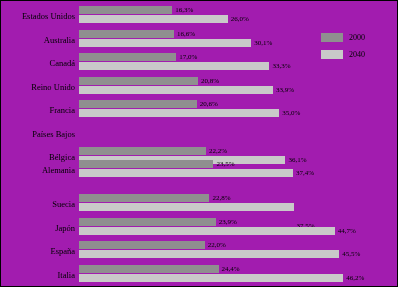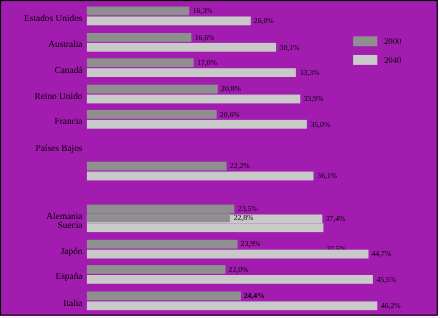--- a/index.html
+++ b/index.html
@@ -138,28 +138,29 @@
           <div class="bar s2000" style="width: 117.832px; background: rgb(143, 143, 143);"></div>
           <div class="bar-val v2000" style="left: 120.832px;">20,6%</div>
           <div class="bar s2040" style="width: 200.2px; background: rgb(201, 201, 201);"></div>
           <div class="bar-val v2040" style="left: 203.2px;">35,0%</div>
         </div>
       </div>
       <div class="row" style="top: 121.5px; width: 398px; padding-left: 44px;">
         <div class="cat-label">Países Bajos</div>
       </div>
       <div class="row" style="top: 145px; width: 398px;">
+        <div class="cat-label">Bélgica</div>
         <div class="bars">
           <div class="bar s2000" style="width: 126.984px; background: rgb(143, 143, 143);"></div>
           <div class="bar-val v2000" style="left: 129.984px;">22,2%</div>
           <div class="bar s2040" style="width: 206.492px; background: rgb(201, 201, 201);"></div>
           <div class="bar-val v2040" style="left: 209.492px;">36,1%</div>
         </div>
       </div>
-      <div class="row" style="top: 184px; width: 398px;">
+      <div class="row" style="top: 158px; width: 398px;">
         <div class="cat-label">Alemania</div>
         <div class="bars">
           <div class="bar s2000" style="width: 134.42px; background: rgb(143, 143, 143);"></div>
           <div class="bar-val v2000" style="left: 137.42px;">23,5%</div>
           <div class="bar s2040" style="width: 213.928px; background: rgb(201, 201, 201);"></div>
           <div class="bar-val v2040" style="left: 216.928px;">37,4%</div>
         </div>
       </div>
       <div class="row" style="top: 192px; width: 398px;">
         <div class="cat-label">Suecia</div>
@@ -185,21 +186,21 @@
           <div class="bar s2000" style="width: 125.84px; background: rgb(143, 143, 143);"></div>
           <div class="bar-val v2000" style="left: 128.84px;">22,0%</div>
           <div class="bar s2040" style="width: 260.26px; background: rgb(201, 201, 201);"></div>
           <div class="bar-val v2040" style="left: 263.26px;">45,5%</div>
         </div>
       </div>
       <div class="row" style="top: 262.5px; width: 398px;">
         <div class="cat-label">Italia</div>
         <div class="bars">
           <div class="bar s2000" style="width: 139.568px; background: rgb(143, 143, 143);"></div>
-          <div class="bar-val v2000" style="left: 142.568px; font-weight: bold;">24,4%</div>
+          <div class="bar-val v2000" style="left: 142.568px;">24,4%</div>
           <div class="bar s2040" style="width: 264.264px; background: rgb(201, 201, 201);"></div>
           <div class="bar-val v2040" style="left: 267.264px;">46,2%</div>
         </div>
       </div>
     </div>
   <div class="legend" id="legend">
       <div class="legend-item">
         <span class="legend-swatch" style="background: rgb(143, 143, 143);"></span>
         <span class="legend-label">2000</span>
       </div>

